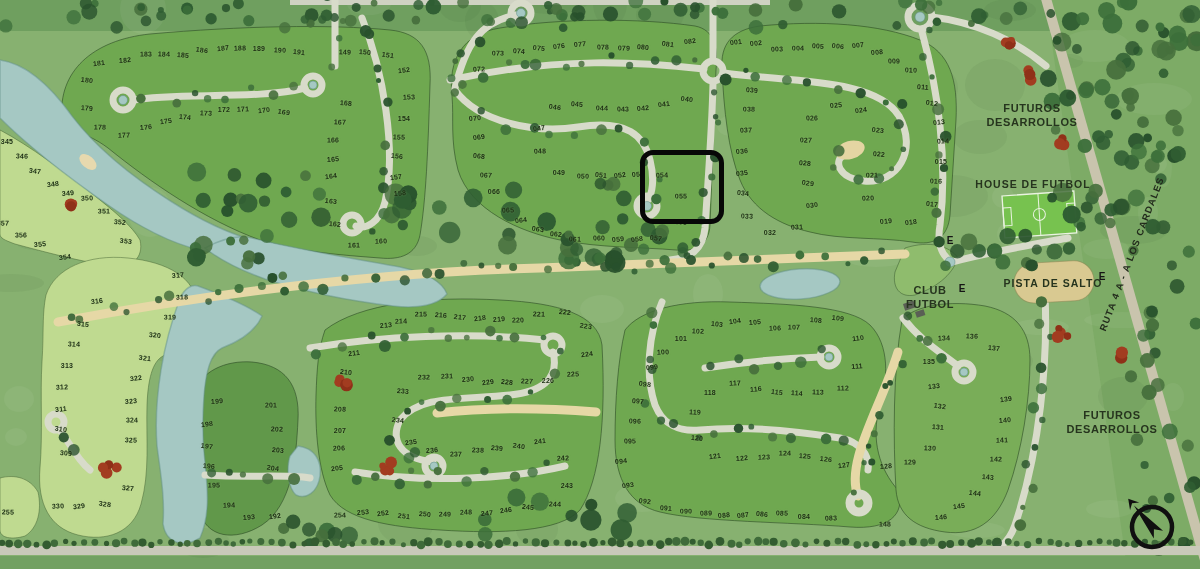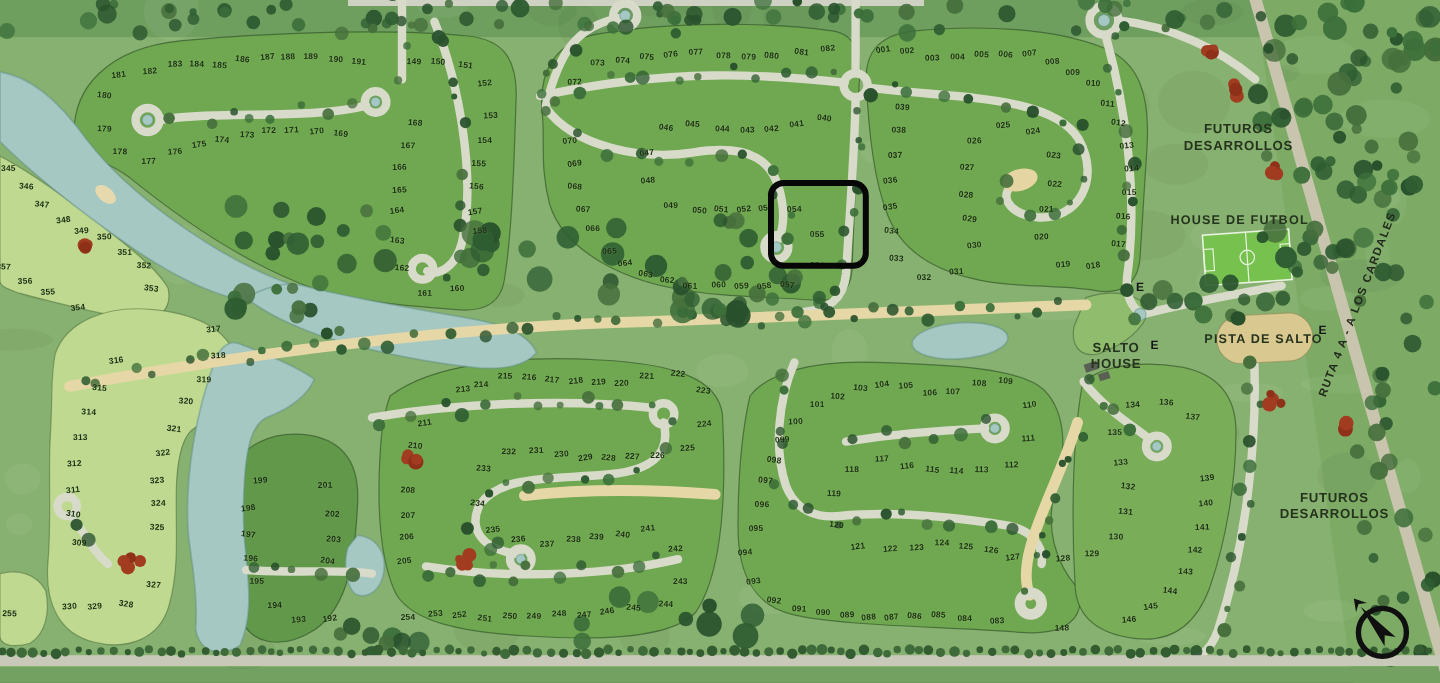--- a/index.html
+++ b/index.html
@@ -889,22 +889,22 @@
       </g>
   </svg>
 
 
   <div class="map-label lbl-futuros-top">
     <div>FUTUROS</div>
     <div>DESARROLLOS</div>
   </div>
   <div class="map-label lbl-cancha">HOUSE DE FUTBOL</div>
   <div class="map-label lbl-club">
-    <div>SALTO</div>
-    <div>HOUSE</div>
+    <div>CLUB</div>
+    <div>FUTBOL</div>
   </div>
   <div class="map-label lbl-pista">PISTA DE SALTO</div>
   <div class="map-label lbl-futuros-bottom">
     <div>FUTUROS</div>
     <div>DESARROLLOS</div>
   </div>
   <div class="map-label lbl-ruta">RUTA 4 A - A LOS CARDALES</div>
 
   <div id="lots-layer" class="overlay">
       <span class="lot" style="left: 736px; top: 42px; transform: translate(-50%, -50%) rotate(-8deg);">001</span>

